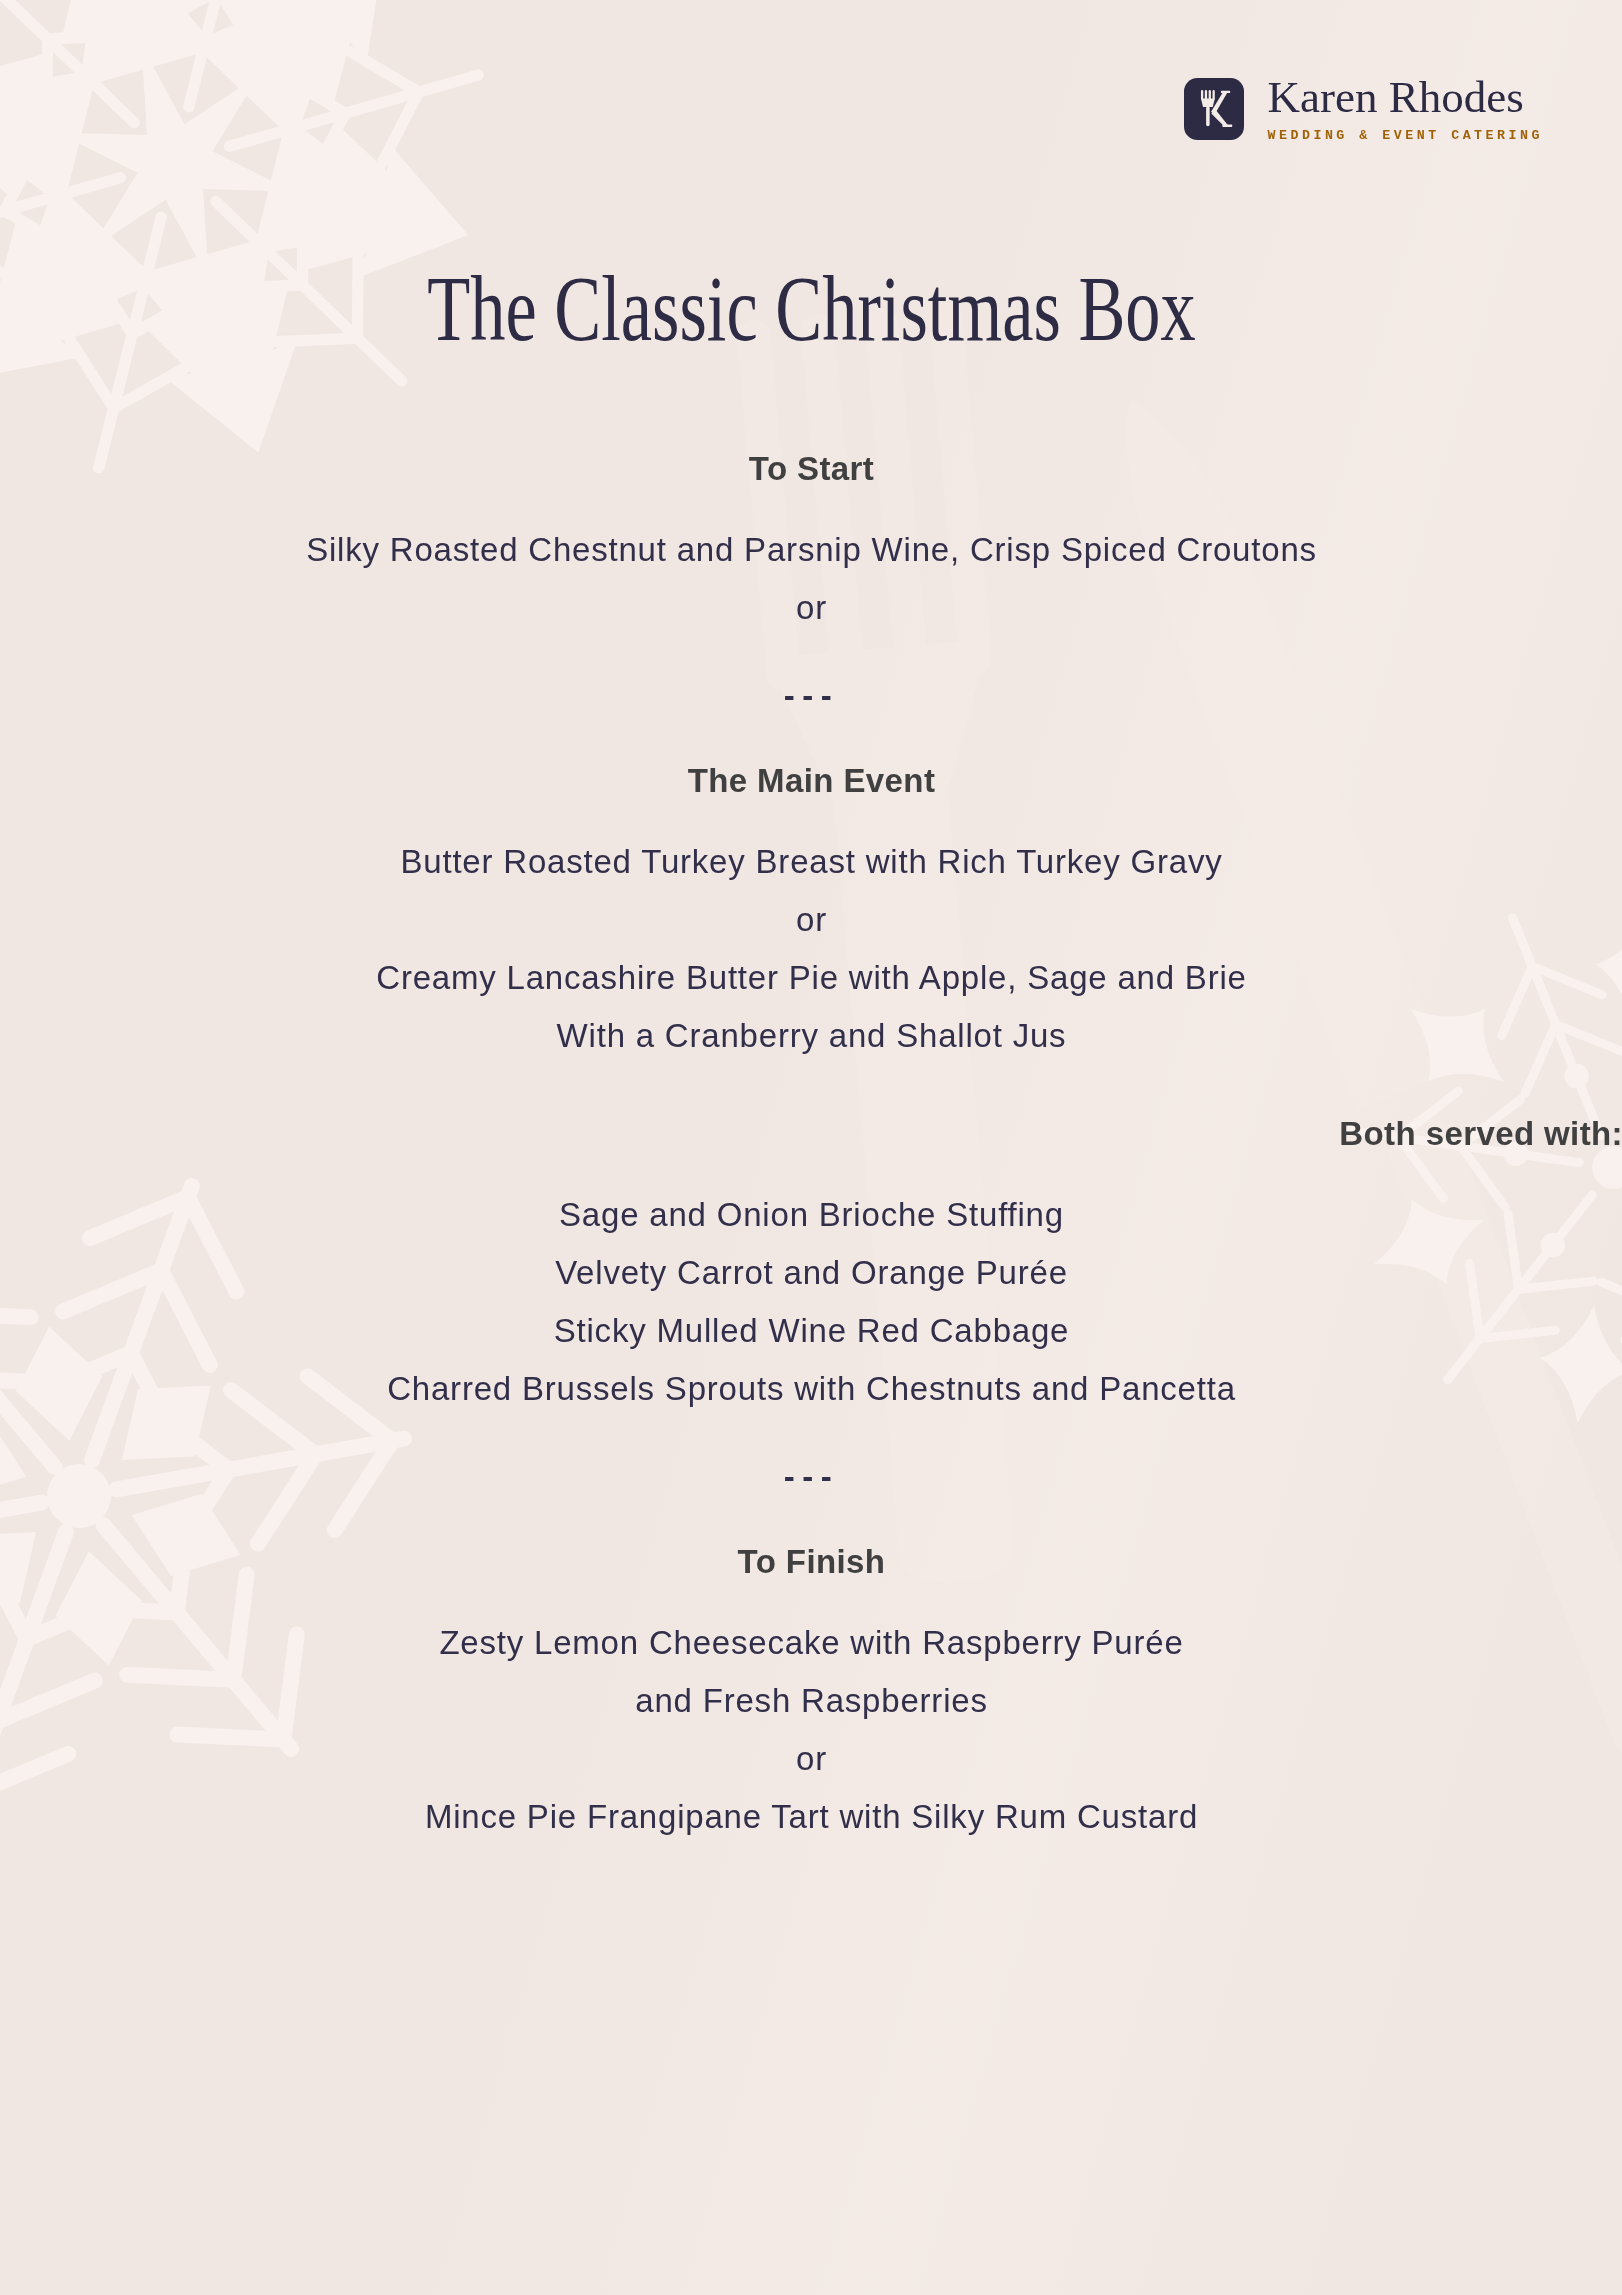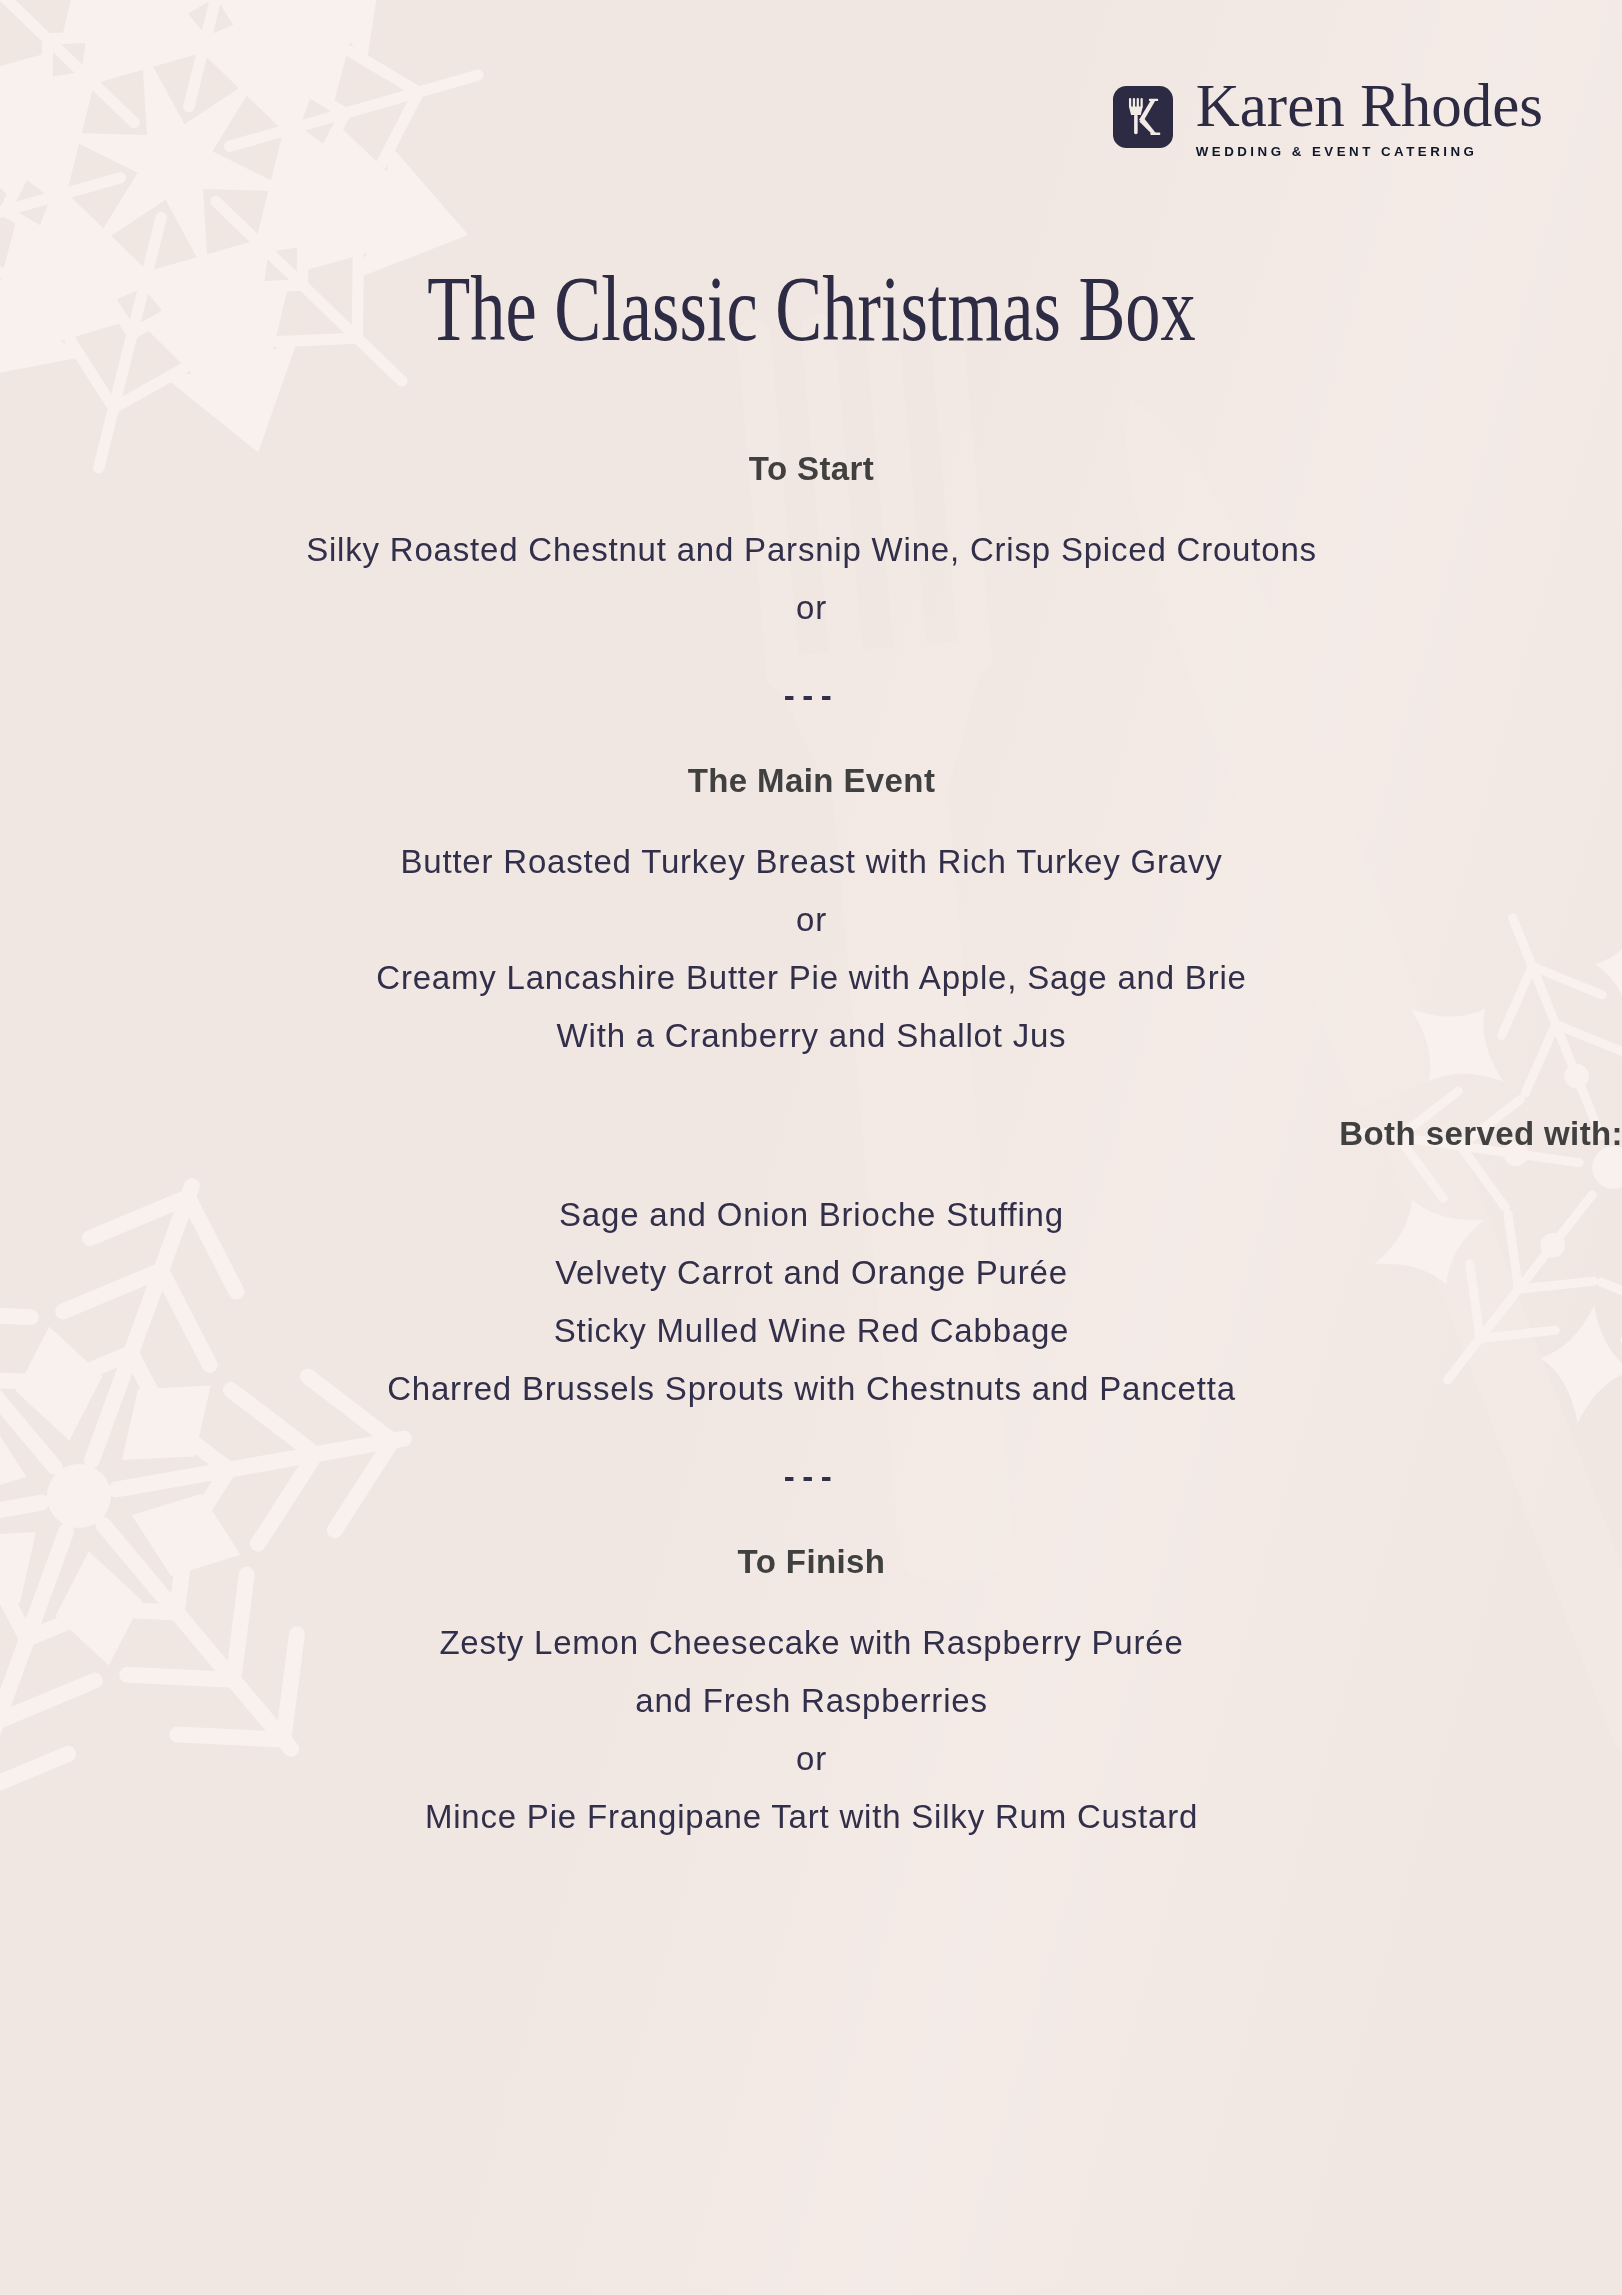--- a/index.html
+++ b/index.html
@@ -25,25 +25,25 @@
   .watermark-knife{position:absolute;left:1342px;top:350px;opacity:.5;pointer-events:none;transform:rotate(-21deg);}
   
   .brand{position:absolute;top:75px;right:80px;display:flex;align-items:center;gap:23px;}
   .badge{
     width:60px;height:62px;background:#2d2b44;border-radius:13.3px;
     display:flex;align-items:center;justify-content:center;flex:none;
   }
   .brand-text{display:flex;flex-direction:column;}
   .brand-name{
     font-family:"Liberation Serif","DejaVu Serif",serif;
-    font-size:61px;line-height:1;color:#2d2b44;white-space:nowrap;
+    font-size:45px;line-height:1;color:#2d2b44;white-space:nowrap;
   }
   .brand-tagline{
     margin-top:7.5px;font-size:13.3px;font-weight:600;letter-spacing:3.5px;
-    color:#0f172a;white-space:nowrap;
+    color:#a16207;white-space:nowrap;font-family:Liberation Mono, monospace;
   }
   
   .content{position:absolute;inset:0;padding-top:265px;text-align:center;}
   .menu-title{
     font-family:"Liberation Serif","DejaVu Serif",serif;
     font-weight:400;font-size:88px;line-height:87px;margin:0 0 98px;
     color:#2e2c45;transform:scale(0.8,1.06);transform-origin:50% 50%;
     white-space:nowrap;
   }
   .section-heading{

